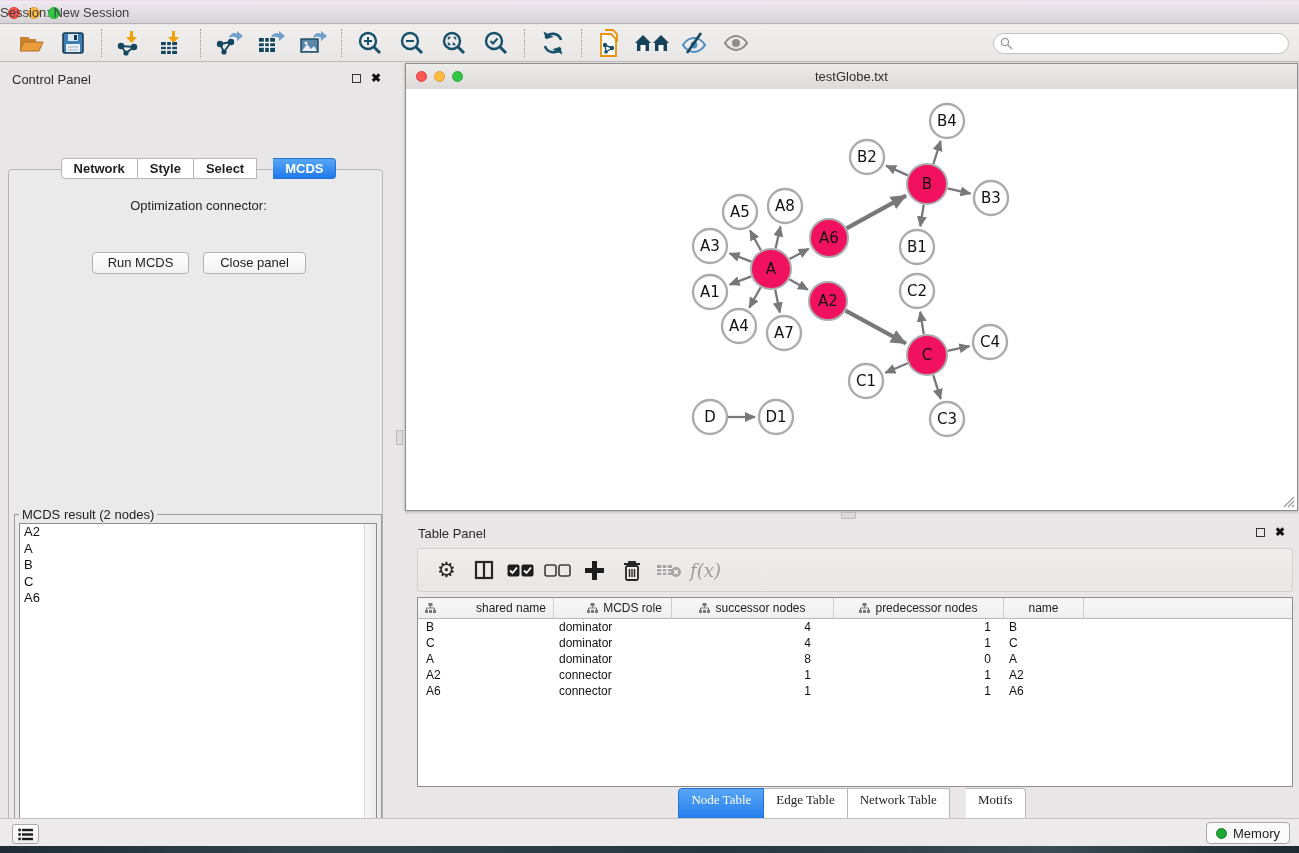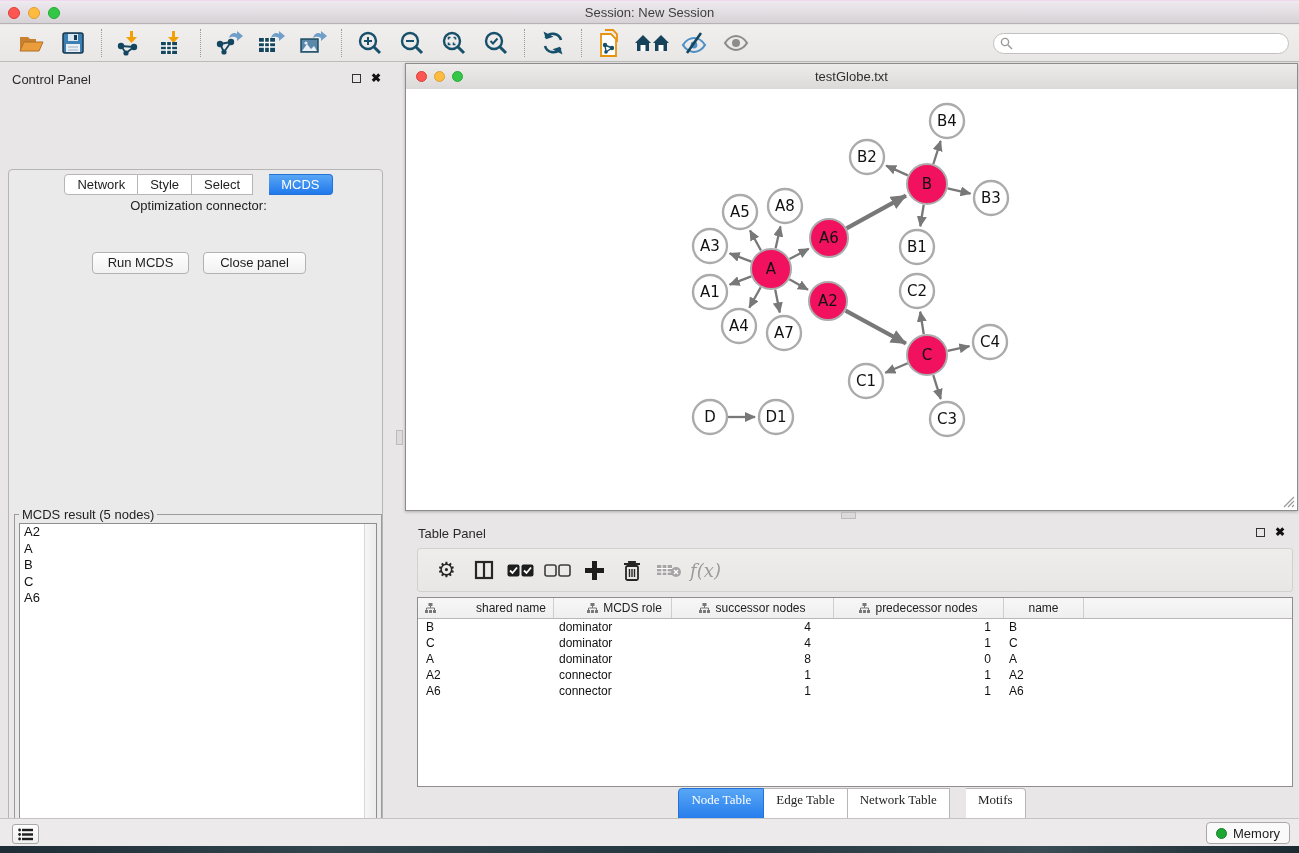--- a/index.html
+++ b/index.html
@@ -11,21 +11,21 @@
   
   .titlebar { position:absolute; top:0; left:0; width:100%; height:24px;
     background:linear-gradient(#efeaef,#d6d2d6); border-top:1px solid #f0d9ef;
     border-bottom:1px solid #b4b2b4; }
   .lights { position:absolute; left:8px; top:6px; display:flex; gap:8px; }
   .light { width:12px; height:12px; border-radius:50%; }
   .light.red { background:#fc5753; border:1px solid #df3e38; }
   .light.yellow { background:#fdbc40; border:1px solid #de9f34; }
   .light.green { background:#33c748; border:1px solid #27aa35; }
   .win-title { position:absolute; top:0; left:0; right:0; height:25px; line-height:23px;
-    text-align:center; color:#3e3e3e; font-size:13px; }
+    color:#3e3e3e; font-size:13px; }
 
   
   .toolbar { position:absolute; top:25px; left:0; width:100%; height:37px;
     background:linear-gradient(#f1efee,#e9e7e6); border-bottom:1px solid #bdbbba;
     display:flex; align-items:center; padding:0 10px; }
   .tbtn { width:42px; height:32px; display:flex; align-items:center; justify-content:center; }
   .sep { width:1px; height:28px; border-left:1px dotted #9b9b9b; margin:0 7px; }
   .search-wrap { margin-left:auto; position:relative; width:296px; height:21px; }
   .search-wrap input { width:100%; height:21px; border:1px solid #c2c0c0; border-radius:11px;
     background:#fff; padding:0 8px 0 24px; font-size:12px; outline:none; }
@@ -34,21 +34,21 @@
   
   .panel-head { position:absolute; font-size:13px; color:#2b2b2b; }
   .head-icons { position:absolute; display:flex; gap:10px; align-items:center; }
   .float-box { width:9px; height:9px; border:1.5px solid #333; display:inline-block; }
   .close-x { font-size:12px; font-weight:bold; color:#111; line-height:10px; }
 
   
   .cp { position:absolute; left:0; top:62px; width:397px; height:756px; }
   .cp-body { position:absolute; left:8px; top:107px; width:375px; height:693px;
     background:#ebeaea; border:1px solid #b6b4b4; border-radius:4px; }
-  .cp-tabs { position:absolute; left:0; top:112px; width:100%; display:flex; justify-content:center; z-index:3; }
+  .cp-tabs { position:absolute; left:0; top:96px; width:100%; display:flex; justify-content:center; z-index:3;font-weight:bold; }
   .seg { display:flex; }
   .seg .tab { height:21px; line-height:20px; padding:0 12px; background:#fff;
     border:1px solid #b7b5b5; border-left:none; font-size:13px; color:#222; text-align:center; }
   .seg .tab:first-child { border-left:1px solid #b7b5b5; border-radius:4px 0 0 4px; }
   .seg .tab:last-child { border-radius:0 4px 4px 0;margin-left:16px; }
   .seg .tab.active { background:linear-gradient(#58a6f5,#2079ec); border-color:#2471d8;
     color:#fff; }
   .opt-label { position:absolute; left:0; top:136px; width:397px; text-align:center; font-size:13px; }
   .dropdown { position:absolute; left:43px; top:156px; width:313px; height:23px; background:#fff;
     border:1px solid #ababab; border-radius:4px; display:flex; align-items:center; }
@@ -281,21 +281,21 @@
           <div class="tab">Style</div>
           <div class="tab">Select</div>
           <div class="tab active">MCDS</div>
         </div>
     </div>
     <div class="cp-body"></div>
     <div class="opt-label">Optimization connector:</div>
     <div class="cp-btn" style="left:92px; top:190px; width:97px;">Run MCDS</div>
     <div class="cp-btn" style="left:203px; top:190px; width:103px;">Close panel</div>
     <div class="mcds-fieldset">
-      <span class="mcds-legend">MCDS result (5 nodes)</span>
+      <span class="mcds-legend">MCDS result (2 nodes)</span>
       <div class="mcds-list" id="mcds-list">
         <div class="mcds-scroll"></div>
       <div class="row">A2</div>
           <div class="row">A</div>
           <div class="row">B</div>
           <div class="row">C</div>
           <div class="row">A6</div>
         </div>
     </div>
   </div>

